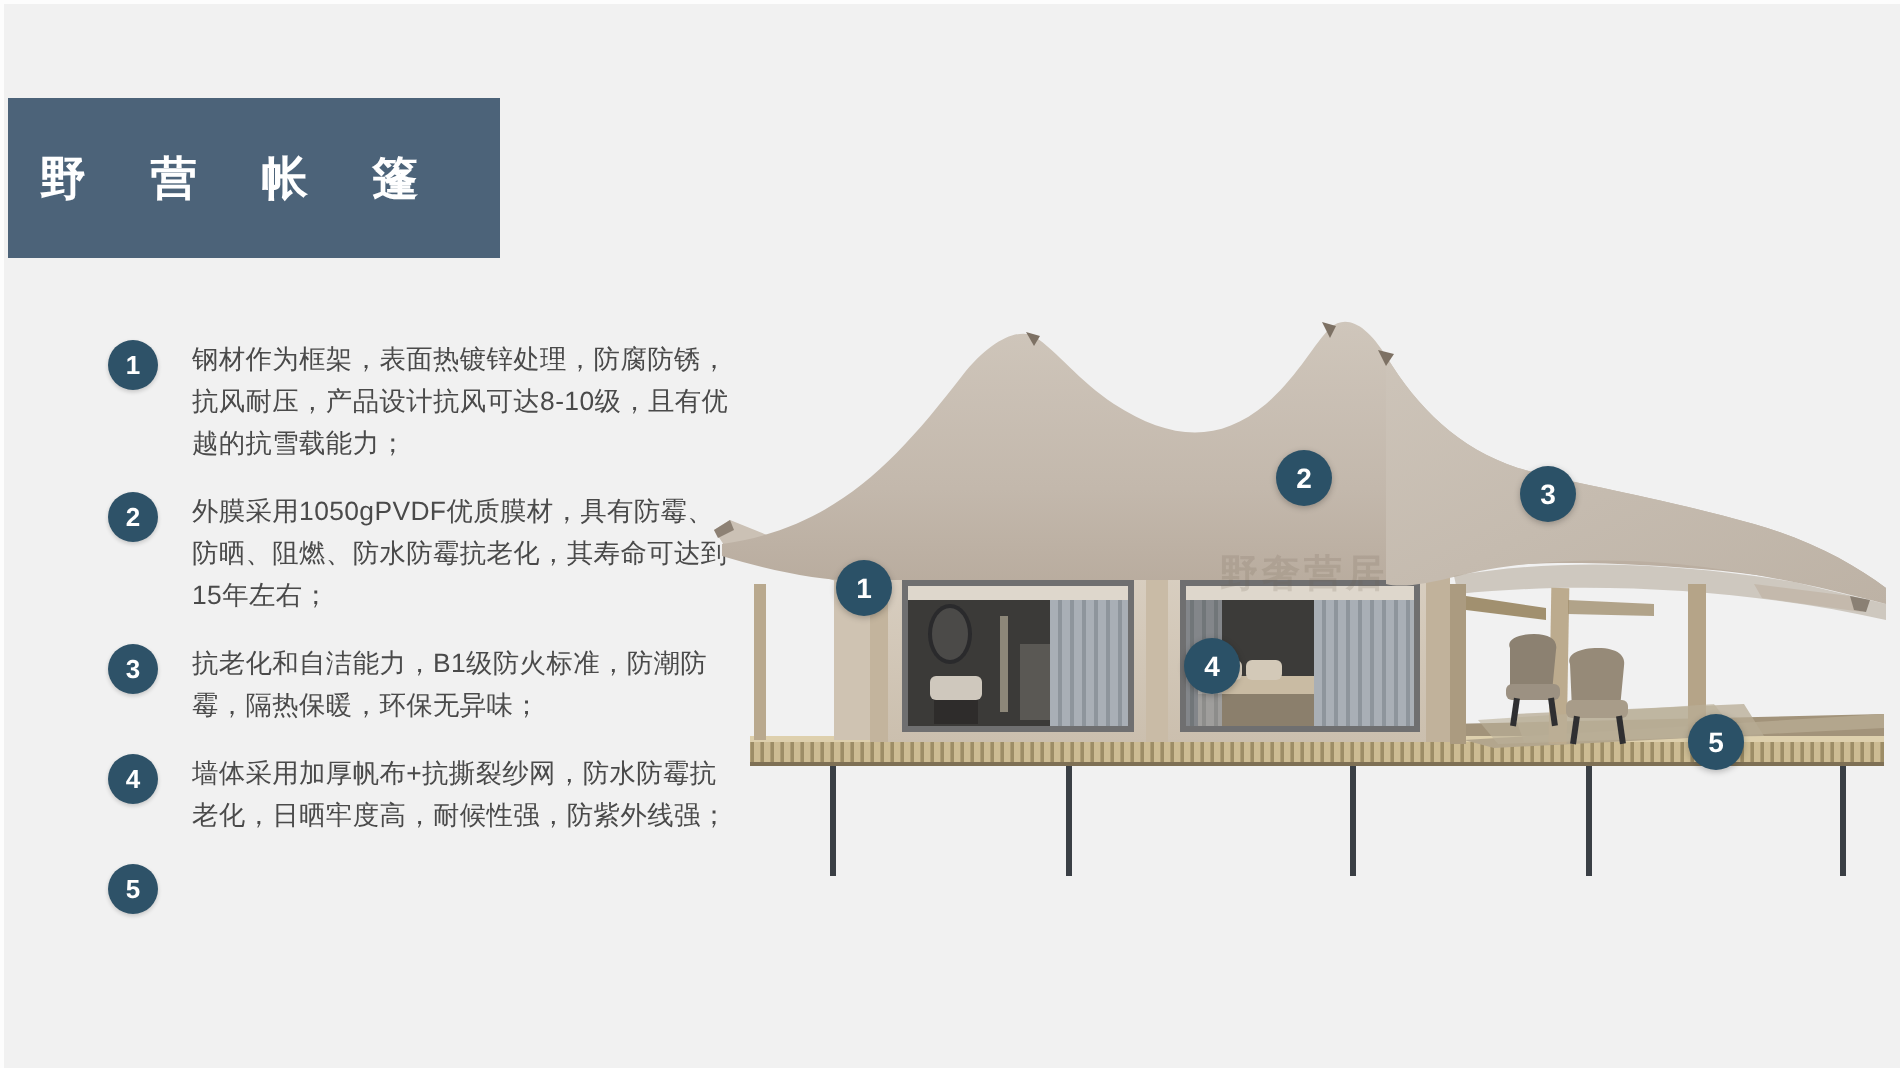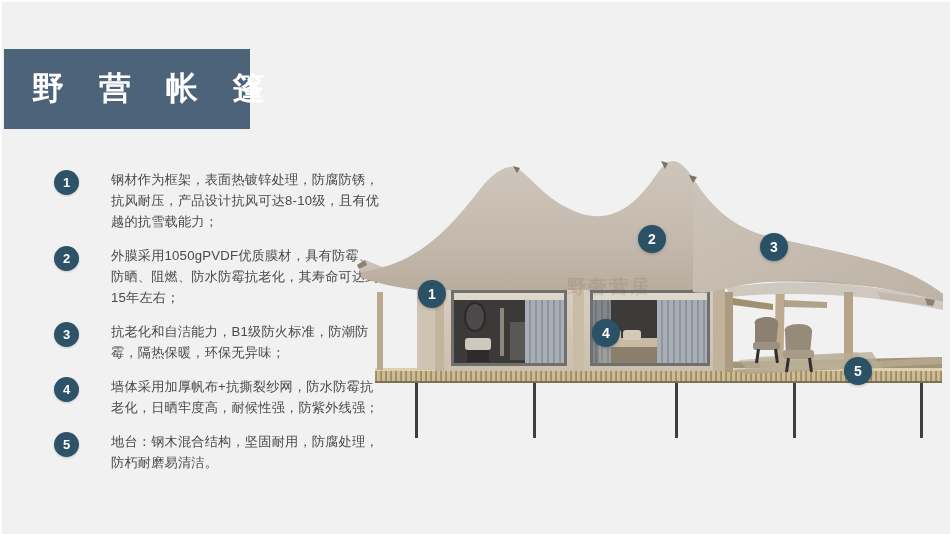--- a/index.html
+++ b/index.html
@@ -27,24 +27,24 @@
     top: 47px;
     width: 246px;
     height: 80px;
     background: #4c6379;
     display: flex;
     align-items: center;
     box-sizing: border-box;
   }
   #title-text {
     color: #ffffff;
-    font-size: 32px;
+    font-size: 23px;
     font-weight: bold;
     letter-spacing: 13px;
-    padding-left: 28px;
+    padding-left: 16px;
     white-space: nowrap;
   }
 
   
   #feature-list {
     position: absolute;
     left: 52px;
     top: 167px;
     width: 330px;
   }
@@ -62,21 +62,21 @@
     color: #ffffff;
     font-size: 13px;
     font-weight: bold;
     display: flex;
     align-items: center;
     justify-content: center;
     margin-top: 1px;
     box-shadow: 0 1px 2px rgba(0,0,0,0.18);
   }
   .feature-text {
-    margin-left: 32px;
+    margin-left: 17px;
     color: #4a4a4a;
     font-size: 13.2px;
     line-height: 21px;
     max-width: 272px;
     letter-spacing: 0.2px;
   }
 
   
   #tent-figure {
     position: absolute;
@@ -114,20 +114,21 @@
     width: 170px;
     height: 58px;
     opacity: 0.16;
     pointer-events: none;
   }
   #watermark-text {
     color: #6d5f4e;
     font-size: 19px;
     font-weight: bold;
     letter-spacing: 2px;
+    text-align: center;
     margin-top: 24px;
     white-space: nowrap;
   }
 </style>
 </head>
 <body>
 
 <div id="page">
 
   <div id="title-banner">
@@ -151,21 +152,20 @@
       <div class="feature-text">抗老化和自洁能力，B1级防火标准，防潮防霉，隔热保暖，环保无异味；</div>
     </div>
 
     <div class="feature-item">
       <div class="badge">4</div>
       <div class="feature-text">墙体采用加厚帆布+抗撕裂纱网，防水防霉抗老化，日晒牢度高，耐候性强，防紫外线强；</div>
     </div>
 
     <div class="feature-item">
       <div class="badge">5</div>
-      <div class="feature-text">地台：钢木混合结构，坚固耐用，防腐处理，防朽耐磨易清洁。</div>
     </div>
 
   </div>
 
   <div id="tent-figure">
     <svg width="595" height="330" viewBox="0 0 595 330" xmlns="http://www.w3.org/2000/svg">
       <defs>
         <linearGradient id="canopyGrad" x1="0" y1="0" x2="0" y2="1">
           <stop offset="0%" stop-color="#cfc6bb"></stop>
           <stop offset="60%" stop-color="#c3b8ac"></stop>

